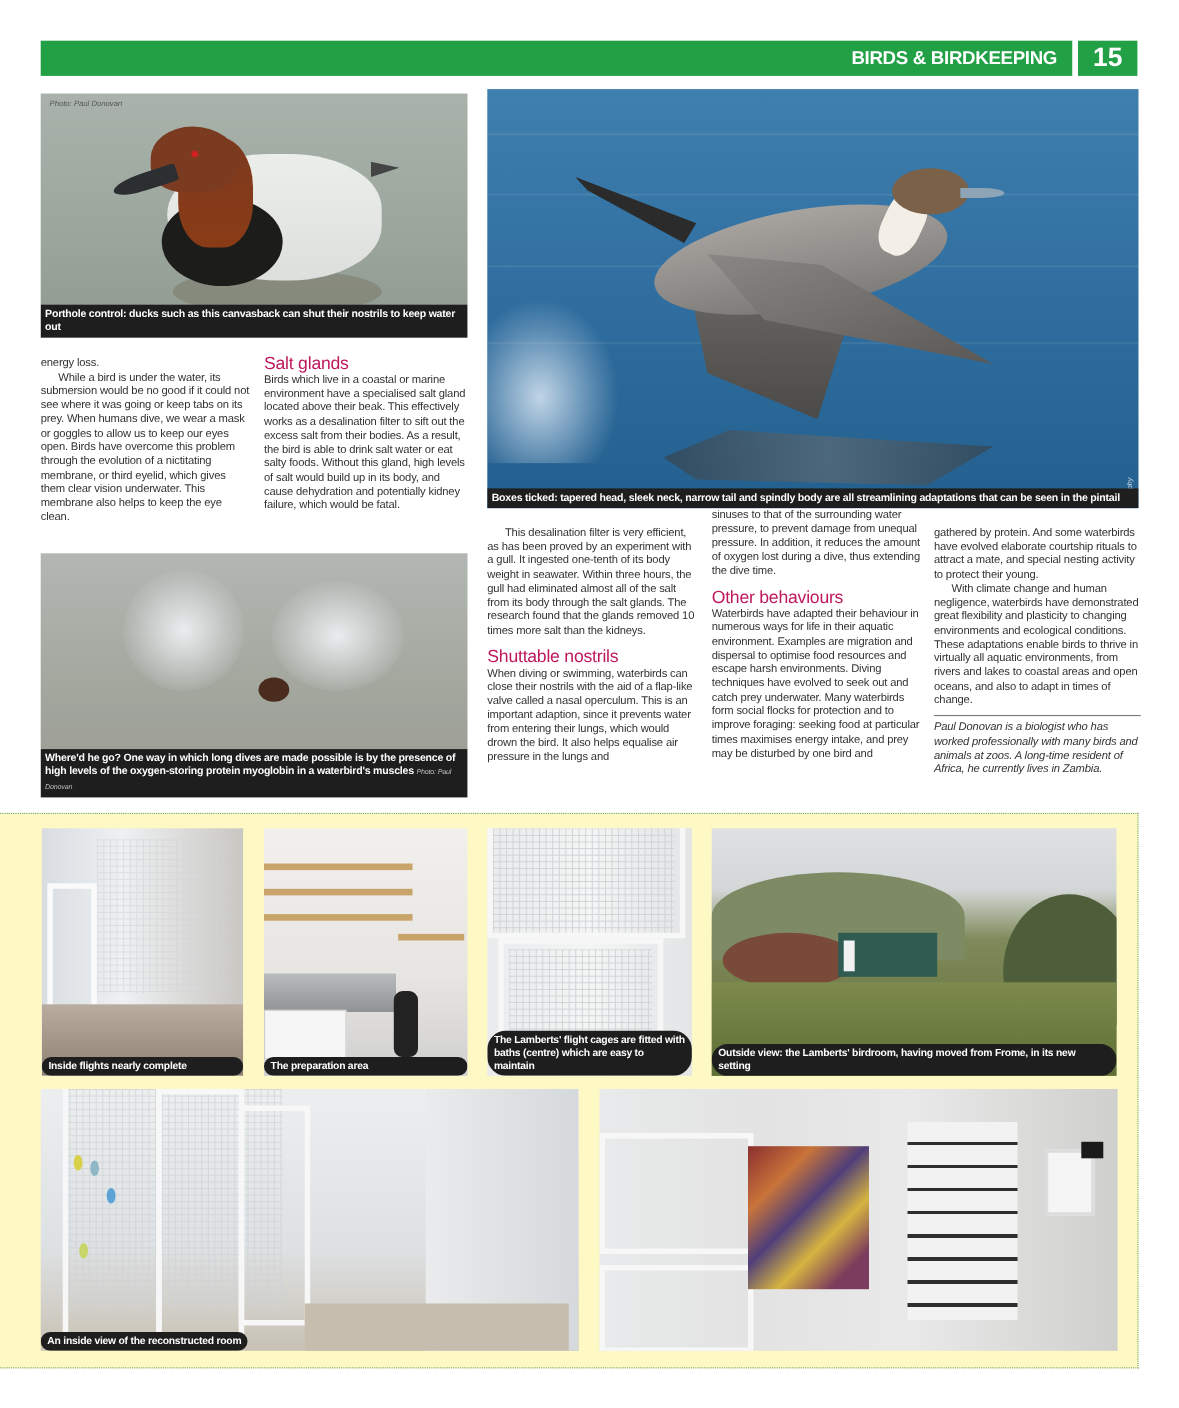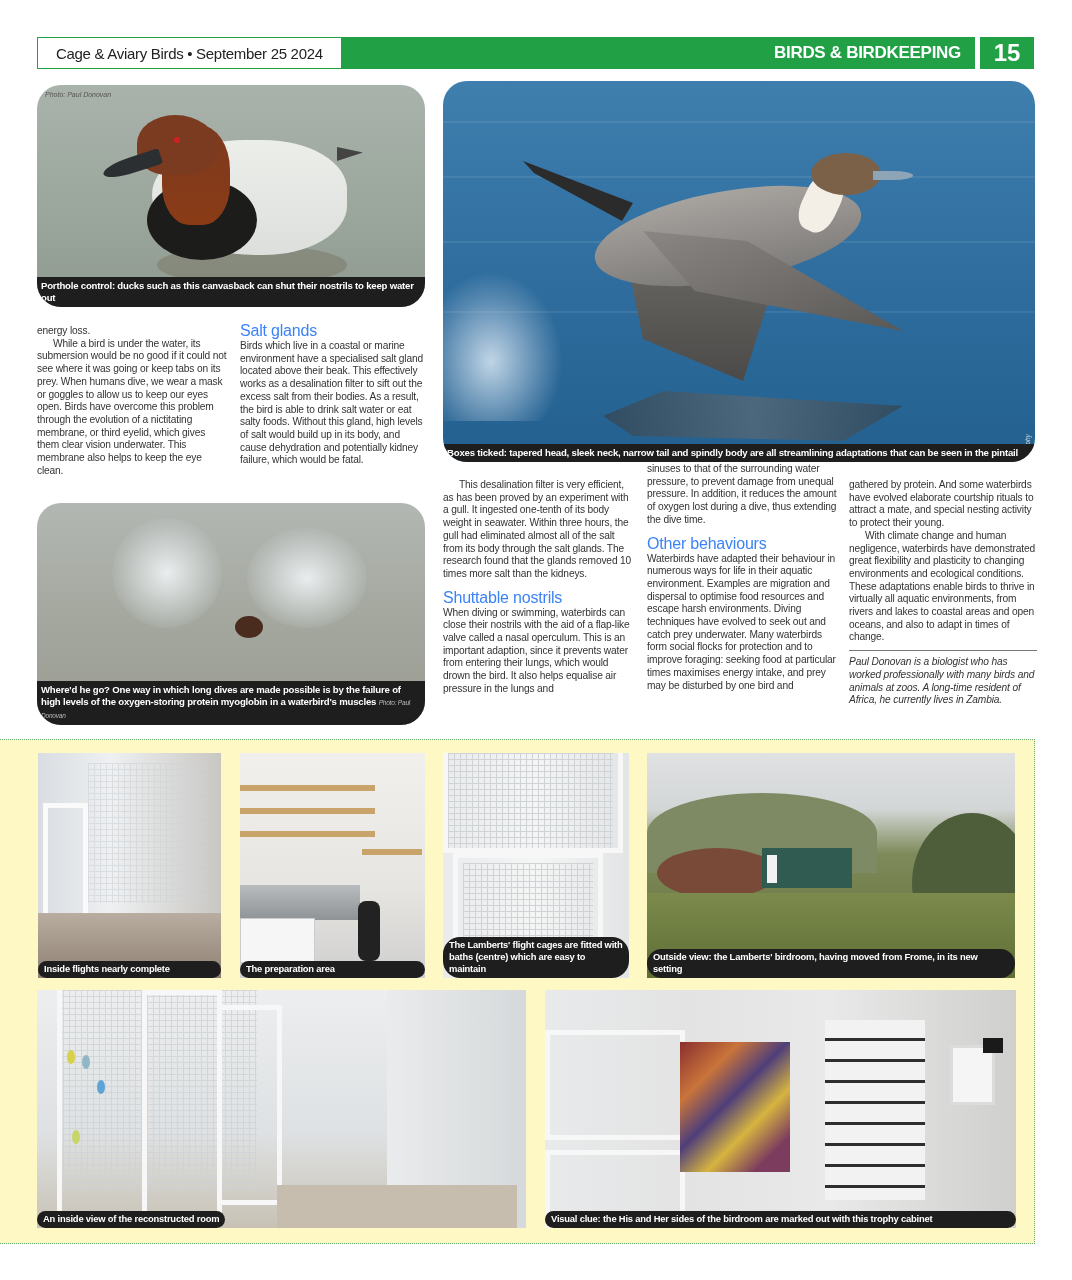--- a/index.html
+++ b/index.html
@@ -7,21 +7,21 @@
   body { position: relative; font-family: "Liberation Sans", sans-serif; color: #2a2a2a; }
 
   
   .hdr { position: absolute; left: 37px; top: 37px; width: 997px; height: 32px; display: flex; }
   .hdr-left { width: 305px; height: 32px; border: 1.5px solid #22a046; background: #fff; padding-left: 18px; display: flex; align-items: center; font-family: "Liberation Sans Narrow", "Liberation Sans", sans-serif; font-size: 15px; color: #222; letter-spacing: -0.3px; }
   .hdr-green { flex: 1; background: #22a046; display: flex; align-items: center; justify-content: flex-end; padding-right: 14px; color: #fff; font-weight: bold; font-size: 17px; letter-spacing: -0.3px; }
   .hdr-gap { width: 5px; background: #fff; }
   .hdr-page { width: 54px; background: #22a046; color: #fff; font-weight: bold; font-size: 24px; display: flex; align-items: center; justify-content: center; }
 
   
-  .photo { position: absolute; overflow: hidden; border-radius: 24px; }
+  .photo { position: absolute; overflow: hidden; }
   .cap { position: absolute; left: 0; right: 0; bottom: 0; background: #1e1e1e; color: #fff; font-weight: bold; font-size: 9.6px; line-height: 12px; padding: 3px 4px; letter-spacing: -0.2px; }
   .credit { font-style: italic; font-weight: normal; font-size: 6.5px; color: #bbb; }
   .tl-credit { position: absolute; left: 8px; top: 6px; font-style: italic; font-size: 7px; color: #555; }
 
   
   .p1 { left: 37px; top: 85px; width: 388px; height: 222px; background: linear-gradient(180deg,#a9b3ab 0%,#9aa59c 60%,#8f998f 100%); }
   .duck-body { position: absolute; left: 115px; top: 55px; width: 195px; height: 115px; border-radius: 50% 45% 45% 55%; background: linear-gradient(180deg,#eceeea,#dcdfdc); }
   .duck-breast { position: absolute; left: 110px; top: 95px; width: 110px; height: 80px; border-radius: 50%; background: #1c1c1a; }
   .duck-neck { position: absolute; left: 125px; top: 40px; width: 68px; height: 100px; border-radius: 45% 45% 40% 40%; background: linear-gradient(180deg,#7c3a1f,#8a3b16); }
   .duck-head { position: absolute; left: 100px; top: 30px; width: 80px; height: 60px; border-radius: 50% 55% 45% 40%; background: #7a3b21; }
@@ -47,21 +47,21 @@
 
   
   .p3 { left: 37px; top: 503px; width: 388px; height: 222px; background: linear-gradient(180deg,#b3b7b3 0%,#a4a89f 50%,#9a9b93 100%); }
   .splash2 { position: absolute; width: 90px; height: 80px; border-radius: 50%; background: radial-gradient(ellipse, rgba(240,244,246,0.9), rgba(200,205,205,0.4) 60%, transparent 75%); }
   .bird-head { position: absolute; left: 198px; top: 113px; width: 28px; height: 22px; border-radius: 50%; background: #4a2c1e; }
 
   
   .col { position: absolute; font-family: "Liberation Sans Narrow", "Liberation Sans", sans-serif; font-size: 10.2px; line-height: 12.7px; color: #333; letter-spacing: -0.15px; }
   .col p { margin: 0; }
   .col p.ind { text-indent: 16px; }
-  .col h2 { font-size: 16px; line-height: 18px; font-weight: normal; color: #3b82f6; margin: 0; letter-spacing: -0.2px; }
+  .col h2 { font-size: 16px; line-height: 18px; font-weight: normal; color: #be185d; margin: 0; letter-spacing: -0.2px; }
   .col .gap { height: 8px; }
   .col .bio { font-style: italic; }
   .rule { height: 0; border-top: 1.5px solid #777; margin: 6px 0 5px; }
 
   
   .panel { position: absolute; left: 0; top: 739px; width: 1035px; height: 505px; background: #fef8c5; border-top: 1px dotted #6aa86a; border-bottom: 1px dotted #6aa86a; border-right: 1px dotted #6aa86a; }
   .room { position: absolute; overflow: hidden; }
   .cap2 { position: absolute; bottom: 0; background: #1e1e1e; color: #fff; font-weight: bold; font-size: 9.4px; line-height: 12px; padding: 2px 6px 3px; letter-spacing: -0.2px; border-radius: 17px; }
 
   .r1 { left: 38px; top: 753px; width: 183px; height: 225px; background: linear-gradient(90deg,#d9dde1 0%,#eef0f2 40%,#c9c7c2 100%); }
@@ -78,21 +78,20 @@
   .hut { position: absolute; background: #2f5b51; }
   .hill { position: absolute; border-radius: 50% 50% 0 0; background: #7d8a63; }
   .tree { position: absolute; border-radius: 50%; }
   .trophies { position: absolute; background: linear-gradient(135deg,#8a2f2f,#c9743a 25%,#4f3e7a 45%,#d6b440 65%,#7c3c5e 85%); }
   .budgie { position: absolute; width: 8px; height: 14px; border-radius: 50%; }
 </style>
 </head>
 <body>
 
 <div class="hdr">
-  <div class="hdr-left">Cage &amp; Aviary Birds • September 25 2024</div>
   <div class="hdr-green">BIRDS &amp; BIRDKEEPING</div>
   <div class="hdr-gap"></div>
   <div class="hdr-page">15</div>
 </div>
 
 <div class="photo p1">
   <div class="duck-refl"></div>
   <div class="duck-body"></div>
   <div class="duck-tail"></div>
   <div class="duck-breast"></div>
@@ -122,21 +121,21 @@
       <span>©Shutterstock.com/Rob Palmer Photography</span>
     </div>
   <div class="cap">Boxes ticked: tapered head, sleek neck, narrow tail and spindly body are all streamlining adaptations that can be seen in the pintail</div>
 </div>
 
 <div class="photo p3">
   <div class="splash2" style="left:75px;top:15px;width:110px;height:110px"></div>
   <div class="splash2" style="left:210px;top:25px;width:120px;height:100px"></div>
   <div class="bird-head"></div>
   <div class="cap">
-    <span>Where'd he go? One way in which long dives are made possible is by the failure of high levels of the oxygen-storing protein myoglobin in a waterbird's muscles</span>
+    <span>Where'd he go? One way in which long dives are made possible is by the presence of high levels of the oxygen-storing protein myoglobin in a waterbird's muscles</span>
     <span class="credit">Photo: Paul Donovan</span>
   </div>
 </div>
 
 <div class="col" style="left:37px;top:325px;width:190px;">
   <p>energy loss.</p>
   <p class="ind">While a bird is under the water, its submersion would be no good if it could not see where it was going or keep tabs on its prey. When humans dive, we wear a mask or goggles to allow us to keep our eyes open. Birds have overcome this problem through the evolution of a nictitating membrane, or third eyelid, which gives them clear vision underwater. This membrane also helps to keep the eye clean.</p>
 </div>
 
 <div class="col" style="left:240px;top:322px;width:185px;">
@@ -217,14 +216,13 @@
   <div class="cap2" style="left:0">An inside view of the reconstructed room</div>
 </div>
 
 <div class="room r6">
   <div class="frame" style="left:0;top:40px;width:140px;height:110px"></div>
   <div class="frame" style="left:0;top:160px;width:140px;height:80px"></div>
   <div class="trophies" style="left:135px;top:52px;width:110px;height:130px"></div>
   <div style="position:absolute;left:280px;top:30px;width:100px;height:180px;background:repeating-linear-gradient(180deg,#f2f2f2 0 18px,#2e2e2e 18px 21px)"></div>
   <div style="position:absolute;left:405px;top:55px;width:45px;height:60px;background:#f5f5f5;border:3px solid #dcdcdc"></div>
   <div style="position:absolute;left:438px;top:48px;width:20px;height:15px;background:#1a1a1a"></div>
-  <div class="cap2" style="left:0;right:0">Visual clue: the His and Her sides of the birdroom are marked out with this trophy cabinet</div>
 </div>
 
 </body></html>

